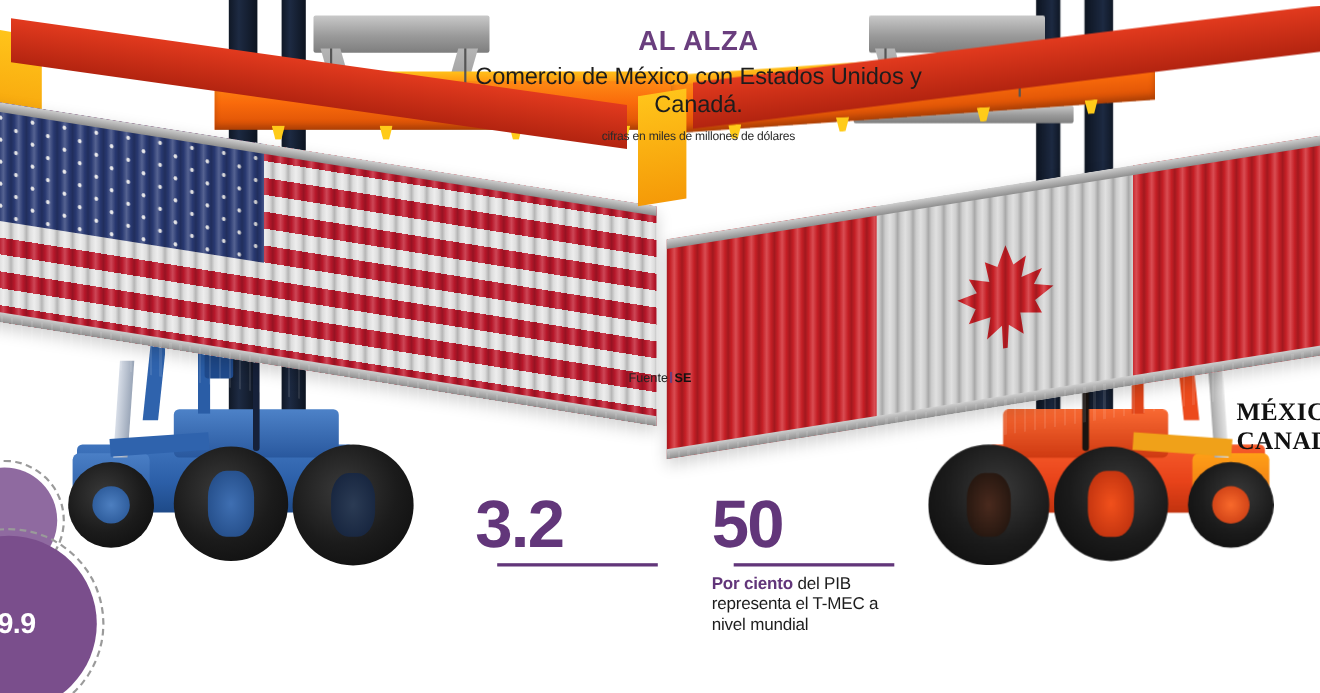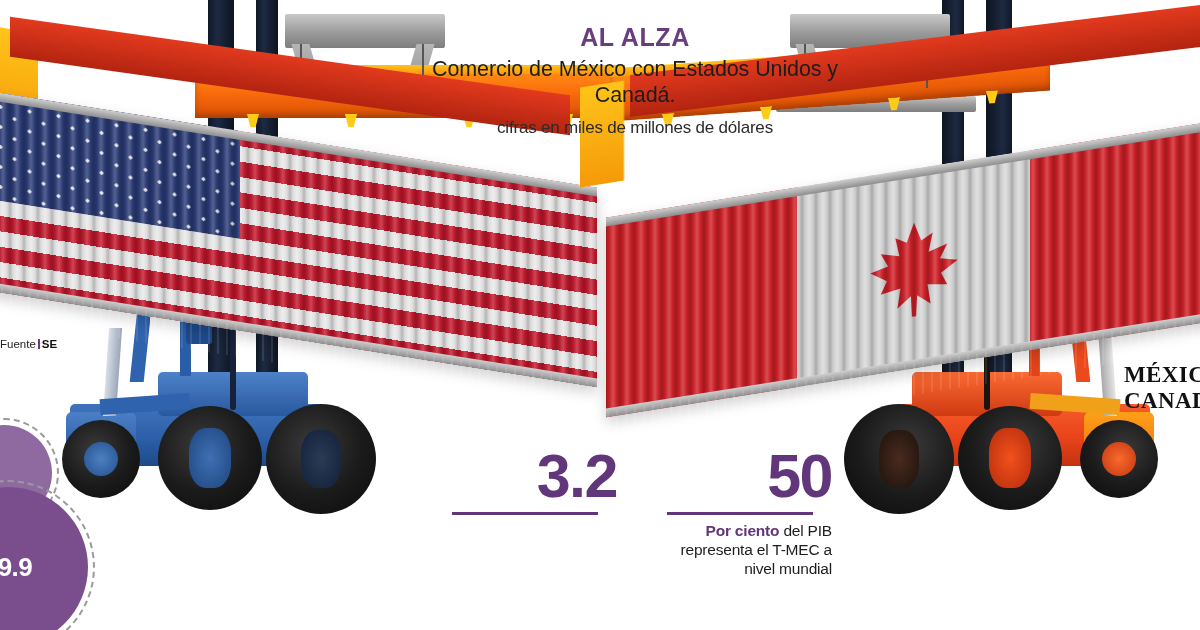--- a/index.html
+++ b/index.html
@@ -38,32 +38,32 @@
   }
   .deck {
     font-size: 21.5px;
     font-weight: 400;
     color: #1d1d1d;
     line-height: 1.22;
     margin: 0 0 9px 0;
     letter-spacing: -0.1px;
   }
   .units-note {
-    font-size: 17px;
+    font-size: 11px;
     color: #2b2b2b;
     letter-spacing: -0.2px;
     margin: 0;
   }
 
   
   .source {
     position: absolute;
     left: 0; top: 338px;
     width: 1200px;
-    text-align: left;
+    text-align: center;
     font-size: 11.5px;
     color: #222;
     z-index: 40;
   }
   .source .src-label { font-weight: 400; }
   .source .src-bar {
     display: inline-block;
     width: 2px; height: 10px;
     background: #6a3e7e;
     vertical-align: -1px;
@@ -88,21 +88,21 @@
 
   
   .stats-row {
     position: absolute;
     left: 432px; top: 448px;
     width: 400px;
     display: flex;
     justify-content: space-between;
     z-index: 40;
   }
-  .stat { width: 185px; text-align: right; }
+  .stat { width: 185px; text-align: left; }
   .stat-number {
     font-size: 61px;
     font-weight: bold;
     color: #62367a;
     line-height: 0.92;
     letter-spacing: -1.5px;
     margin-bottom: 8px;
   }
   .stat-rule {
     width: 146px; height: 3px;

